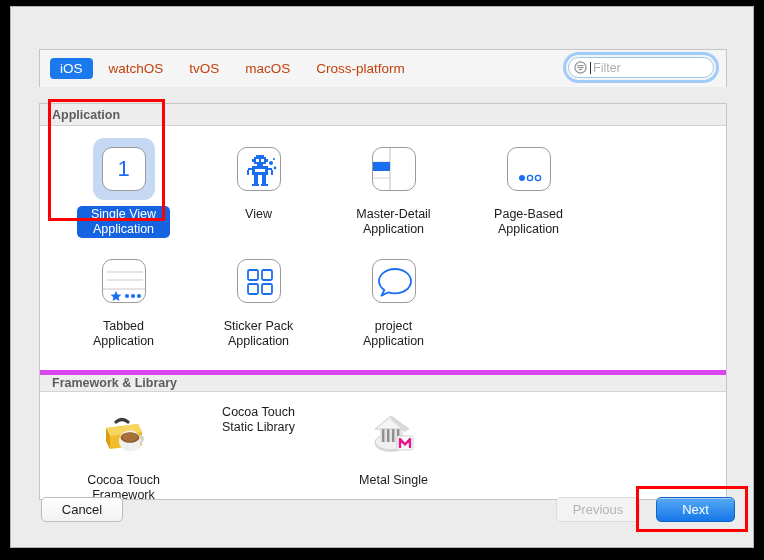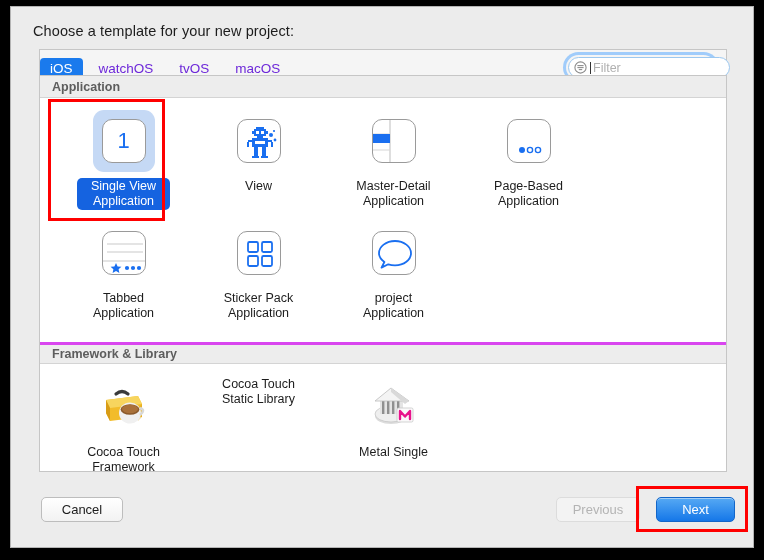--- a/index.html
+++ b/index.html
@@ -46,24 +46,25 @@
     position: absolute;
     left: 28px;
     top: 42px;
     width: 688px;
     height: 38px;
     background: #f5f5f5;
     border: 1px solid #c6c6c6;
     border-bottom: none;
     display: flex;
     align-items: center;
+    padding-left: 10px;
   }
   .tab {
     font-size: 13.5px;
-    color: #6d28d9;
+    color: #c2410c;
     padding: 3px 10px;
     border-radius: 4px;
     margin-right: 6px;
     white-space: nowrap;
     cursor: default;
   }
   .tab.active {
     background: #1a7aed;
     color: #ffffff;
   }
@@ -79,21 +80,21 @@
   #filter-focus {
     position: absolute;
     left: 0; top: 0;
     width: 150px; height: 25px;
     border-radius: 13px;
     box-shadow: 0 0 0 3px rgba(90,170,255,0.55);
   }
   #filter-field {
     position: absolute;
     left: 2px; top: 2px;
-    width: 162px;
+    width: 146px;
     height: 21px;
     background: #ffffff;
     border: 1px solid #9cc8f0;
     border-radius: 11px;
     display: flex;
     align-items: center;
     padding-left: 5px;
   }
   #filter-icon {
     width: 13px; height: 13px;
@@ -108,21 +109,21 @@
   }
   #filter-placeholder {
     font-size: 12.5px;
     color: #b0b0b0;
   }
 
   
   #listbody {
     position: absolute;
     left: 28px;
-    top: 68px;
+    top: 96px;
     width: 688px;
     height: 397px;
     background: #ffffff;
     border: 1px solid #c6c6c6;
     overflow: hidden;
   }
 
   .section-header {
     height: 22px;
     background: #ededed;
@@ -231,27 +232,27 @@
   #annot-single { left: 48px; top: 99px; width: 117px; height: 122px; }
   #annot-next   { left: 636px; top: 486px; width: 112px; height: 46px; }
 </style>
 </head>
 <body>
 
 <div id="screen">
 
   <div id="dialog">
 
-    <div id="prompt">Choose a template for your new project:</div>
 
     <div id="tabstrip">
       <div class="tab active">iOS</div>
       <div class="tab">watchOS</div>
       <div class="tab">tvOS</div>
       <div class="tab">macOS</div>
+      <div class="tab">Cross-platform</div>
 
       <div id="filter-wrap">
         <div id="filter-focus"></div>
         <div id="filter-field">
           <svg id="filter-icon" viewBox="0 0 13 13">
             <circle cx="6.5" cy="6.5" r="5.6" fill="none" stroke="#8c8c8c" stroke-width="1.1"></circle>
             <line x1="3.4" y1="4.6" x2="9.6" y2="4.6" stroke="#8c8c8c" stroke-width="1.1"></line>
             <line x1="3.4" y1="6.6" x2="9.6" y2="6.6" stroke="#8c8c8c" stroke-width="1.1"></line>
             <line x1="4.8" y1="8.6" x2="8.2" y2="8.6" stroke="#8c8c8c" stroke-width="1.1"></line>
           </svg>
@@ -384,21 +385,21 @@
                          L8.5 35.6 L11.4 30 C8.3 27.8 6 24.7 6 21.2 C6 14.6 13 9 22 9 Z" fill="none" stroke="#1a6ff0" stroke-width="1.8" stroke-linejoin="round"></path>
               </svg>
             </div>
           </div>
           <div class="cell-label">project
 Application</div>
         </div>
 
       </div>
 
-      <div class="section-header" style="border-top:3px solid #d946ef;">Framework &amp; Library</div>
+      <div class="section-header" style="border-top:5px solid #d946ef;">Framework &amp; Library</div>
 
       <div class="grid">
 
         <div class="cell">
           <div class="cell-icon">
             <svg viewBox="0 0 50 50" width="50" height="50">
               <path d="M17 12 q6 -5 12 0" fill="none" stroke="#3a3a3a" stroke-width="3.2" stroke-linecap="round"></path>
               <path d="M7 18 L39 14 L43 22 L43 35 L11 39 L7 31 Z" fill="#f2bc2a"></path>
               <path d="M7 18 L39 14 L43 22 L11 26 Z" fill="#f7d55e"></path>
               <path d="M11 26 L11 39 L7 31 L7 18 Z" fill="#d89c16"></path>

